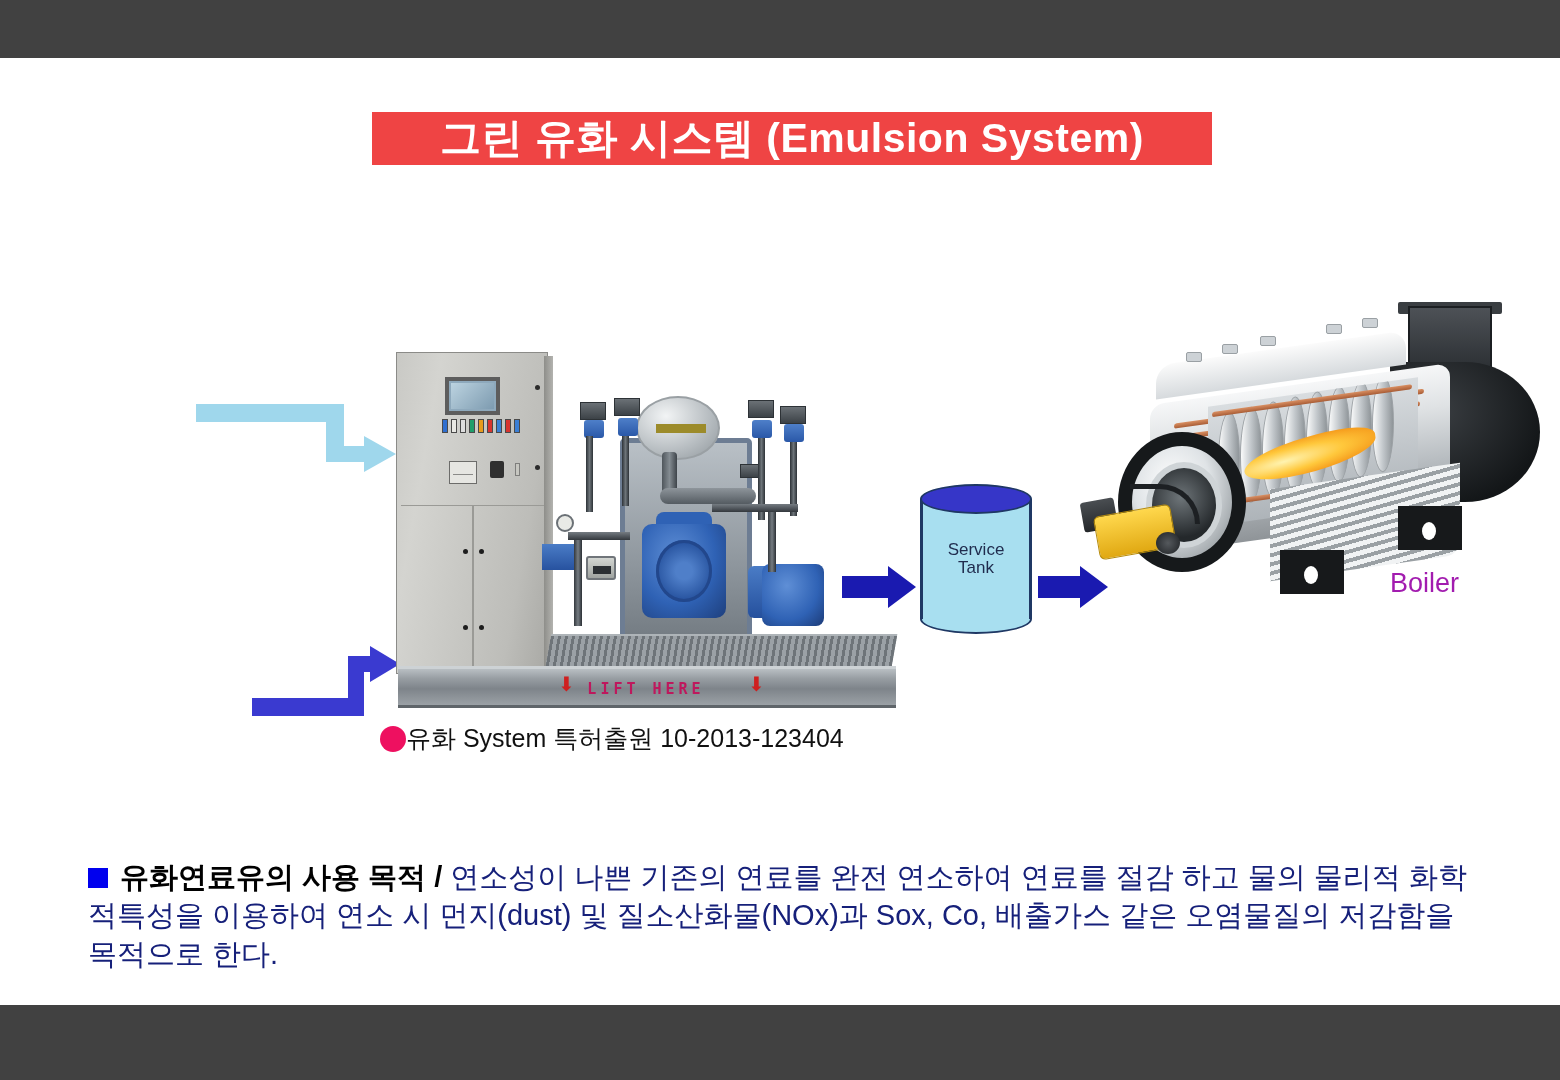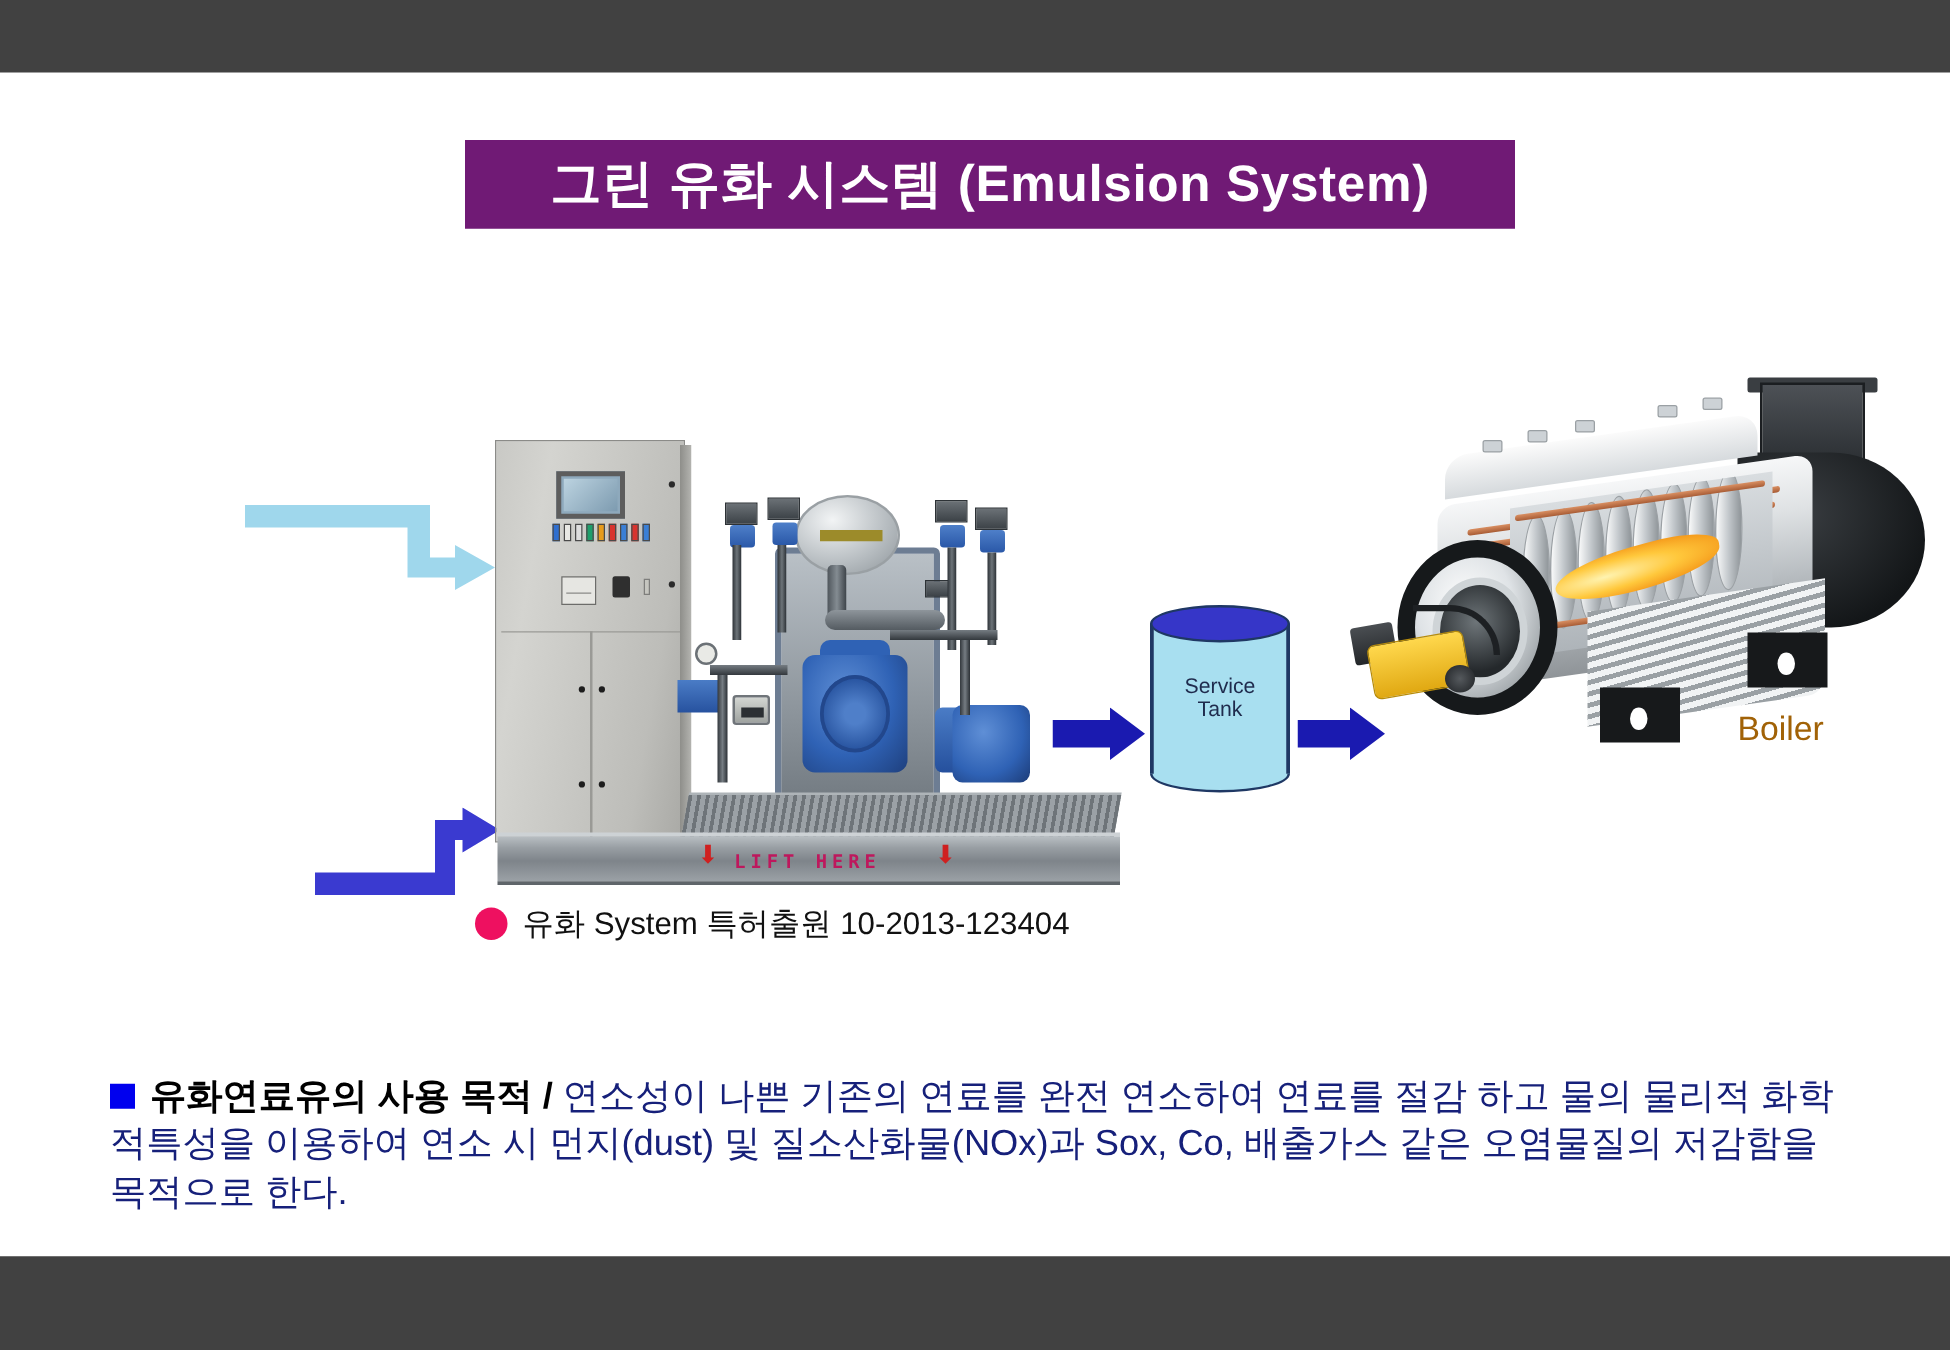--- a/index.html
+++ b/index.html
@@ -12,22 +12,22 @@
   #slide { position: relative; width: 1560px; height: 1080px; background: #fff; }
 
   
   .bar { position: absolute; left: 0; width: 1560px; background: #414141; }
   #bar-top { top: 0; height: 58px; }
   #bar-bottom { top: 1005px; height: 75px; }
 
   
   #title-banner {
     position: absolute; left: 372px; top: 112px;
-    width: 840px; height: 71px;
-    background: #701a75;
+    width: 840px; height: 53px;
+    background: #ef4444;
     display: flex; align-items: center; justify-content: center;
   }
   #title-text {
     color: #ffffff; font-size: 41px; font-weight: bold;
     letter-spacing: 0.5px; white-space: nowrap;
     font-family: "Liberation Sans", "DejaVu Sans", sans-serif;
   }
 
   
   .cyl { position: absolute; }
@@ -192,21 +192,21 @@
   }
   .skid-arrow {
     position: absolute; top: 330px; color: #cf2020; font-size: 20px; line-height: 1;
   }
   #skid-arrow-l { left: 162px; }
   #skid-arrow-r { left: 352px; }
 
   
   #patent-note {
     position: absolute; left: 380px; top: 722px;
-    display: flex; align-items: center; gap: 12px;
+    display: flex; align-items: center; 
   }
   #patent-bullet { width: 26px; height: 26px; border-radius: 50%; background: #ee1060; flex: none; }
   #patent-text { font-size: 25px; color: #111111; white-space: nowrap; }
 
   
   #boiler { position: absolute; left: 1090px; top: 300px; width: 460px; height: 340px; }
   #boiler-stack {
     position:absolute; left: 318px; top: 6px; width: 84px; height: 66px;
     background: linear-gradient(180deg,#4d5156,#2b2f33);
     border: 2px solid #1b1e21;
@@ -298,21 +298,21 @@
   }
   .boiler-foot {
     position:absolute; background: #17191b; width: 64px; height: 44px;
   }
   .boiler-foot::after {
     content:""; position:absolute; left:24px; top:16px; width:14px; height:18px;
     background:#ffffff; border-radius:50%;
   }
   #boiler-label {
     position:absolute; left: 300px; top: 268px;
-    font-size: 27px; color: #a16207;
+    font-size: 27px; color: #a21caf;
   }
 
   
   #bottom-note {
     position: absolute; left: 88px; top: 858px; width: 1390px;
     font-size: 29px; line-height: 1.32; color: #16207a;
   }
   #bullet-square {
     display: inline-block; width: 20px; height: 20px; background: #0000ee;
     margin-right: 12px; vertical-align: -1px;

